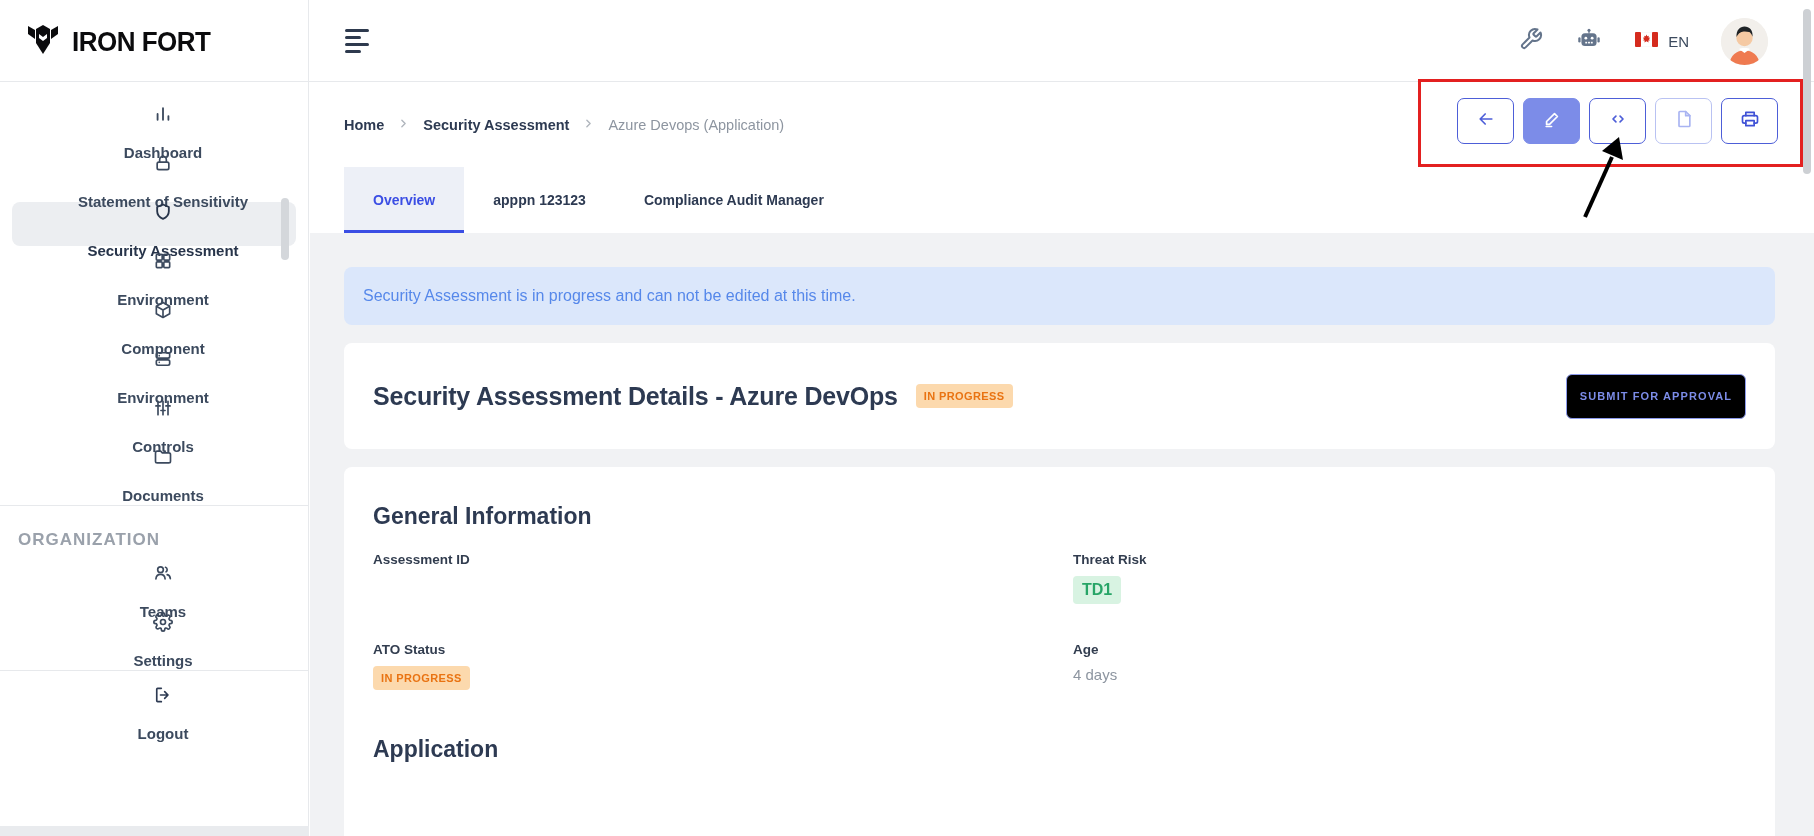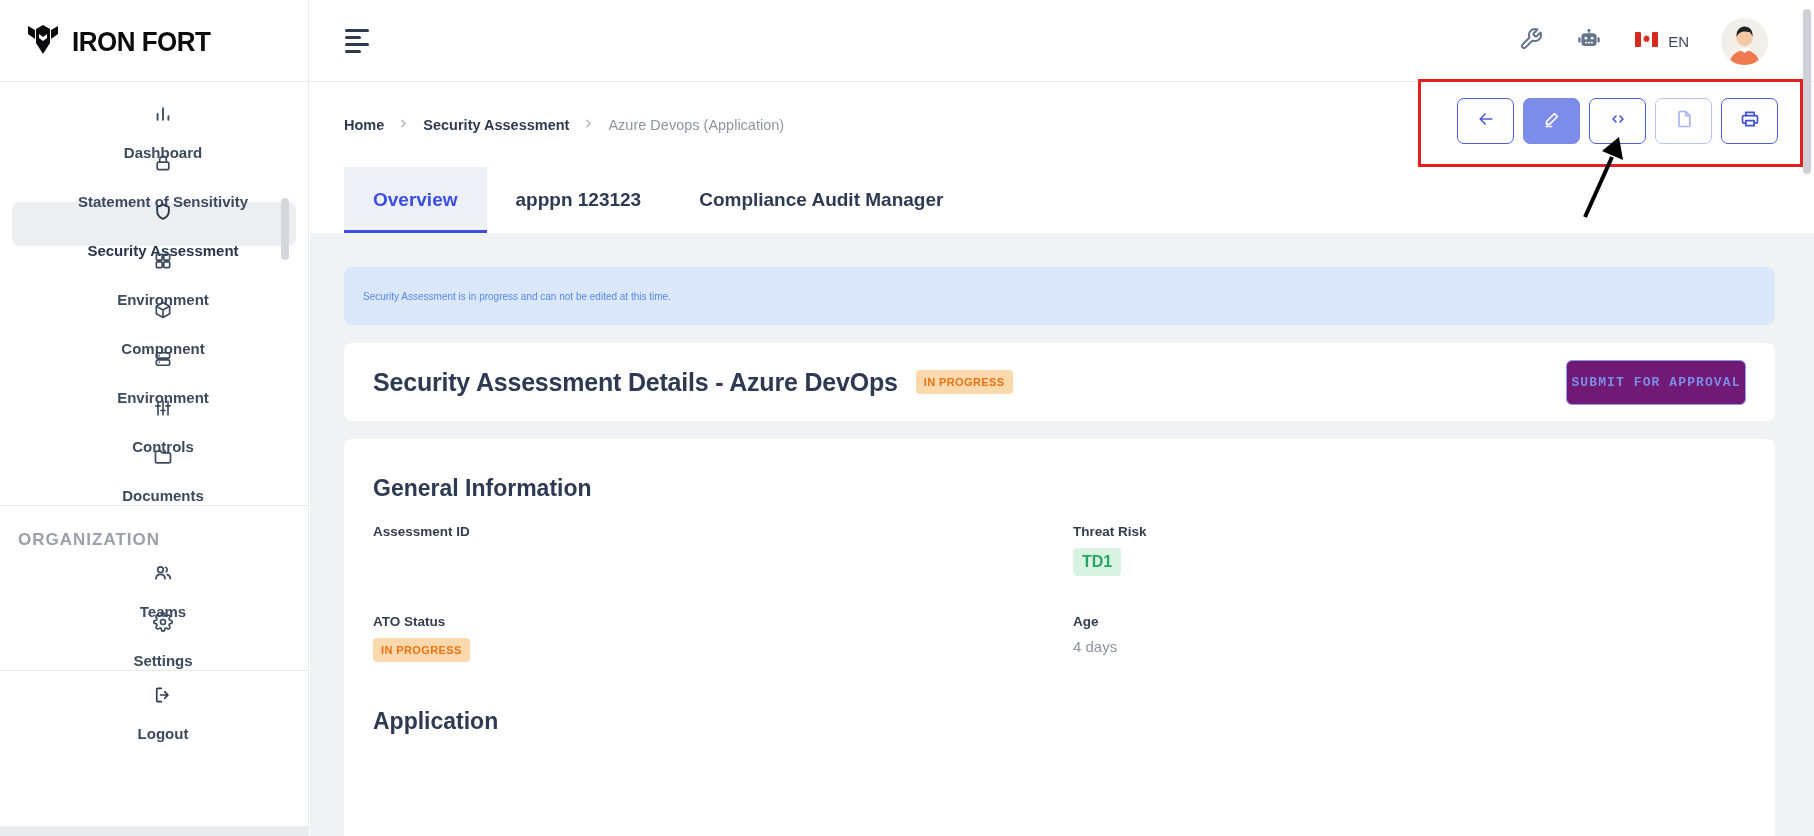--- a/index.html
+++ b/index.html
@@ -44,40 +44,40 @@
 
   
   .main { position:absolute; left:310px; top:82px; width:1504px; height:754px; }
   .topbar { position:relative; height:85px; background:#fff;padding-left:40px; }
   .breadcrumb { position:absolute; left:34px; top:0; height:85px; display:flex;
                 align-items:center; gap:13px; font-size:14.5px; }
   .crumb { color:#2d3a52; font-weight:700; cursor:pointer; }
   .crumb.current { color:#8d95a0; font-weight:400; cursor:default; }
 
   .tabs { height:66px; background:#fff; display:flex; padding-left:34px; }
-  .tab { display:flex; align-items:center; padding:0 29px; font-size:19px; font-weight:700;
+  .tab { display:flex; align-items:center; padding:0 29px; font-size:14px; font-weight:700;
          color:#2d3a52; cursor:pointer; position:relative; }
   .tab.active { background:#edf0f7; color:#3b4ee4; }
   .tab.active::after { content:""; position:absolute; left:0; right:0; bottom:0; height:3px;
                        background:#3b4ee4; }
 
   .content { position:absolute; top:151px; left:0; width:1504px; height:603px;
              background:#f1f2f4; padding:34px 39px 0 34px; overflow:hidden; }
   .banner { height:58px; background:#dbe7fb; border-radius:8px; display:flex; align-items:center;
-            padding-left:19px; font-size:10px; color:#5688ea; margin-bottom:18px; }
-  .title-card { height:78px; background:#fff; border-radius:8px; display:flex;
+            padding-left:19px; font-size:16px; color:#5688ea; margin-bottom:18px; }
+  .title-card { height:106px; background:#fff; border-radius:8px; display:flex;
                 align-items:center; padding:0 29px; margin-bottom:18px; }
   .page-title { font-size:25px; font-weight:700; color:#2d3a52; letter-spacing:-0.2px; }
   .badge-orange { display:inline-block; background:#fcd9ad; color:#e97312; font-size:11px;
                   font-weight:800; letter-spacing:0.4px; padding:6px 8px; border-radius:4px; }
   .title-card .badge-orange { margin-left:18px; }
   .spacer { flex:1; }
-  .submit-btn { width:180px; height:45px; background:#701a75; border:1px solid #8c9aec;
-                border-radius:6px; color:#7c8ce8; font-size:13px; font-weight:700;
-                letter-spacing:1.1px; cursor:pointer; font-family:Liberation Mono, monospace; }
+  .submit-btn { width:180px; height:45px; background:#000000; border:1px solid #8c9aec;
+                border-radius:6px; color:#7c8ce8; font-size:11px; font-weight:700;
+                letter-spacing:1.1px; cursor:pointer; font-family:Liberation Sans, sans-serif; }
   .info-card { background:#fff; border-radius:8px 8px 0 0; padding:36px 29px 40px; height:470px; }
   .section-heading { font-size:23px; font-weight:700; color:#2d3a52; }
   .field-grid { display:grid; grid-template-columns:700px 1fr; row-gap:38px; margin-top:22px; }
   .flabel { font-size:13.5px; font-weight:700; color:#323d4f; margin-bottom:9px; }
   .fvalue { font-size:15px; color:#8d95a0; }
   .badge-green { display:inline-block; background:#d8f3e2; color:#27a567; font-size:16px;
                  font-weight:700; padding:5px 9px; border-radius:4px; }
   .app-section { margin-top:46px; }
 
   

